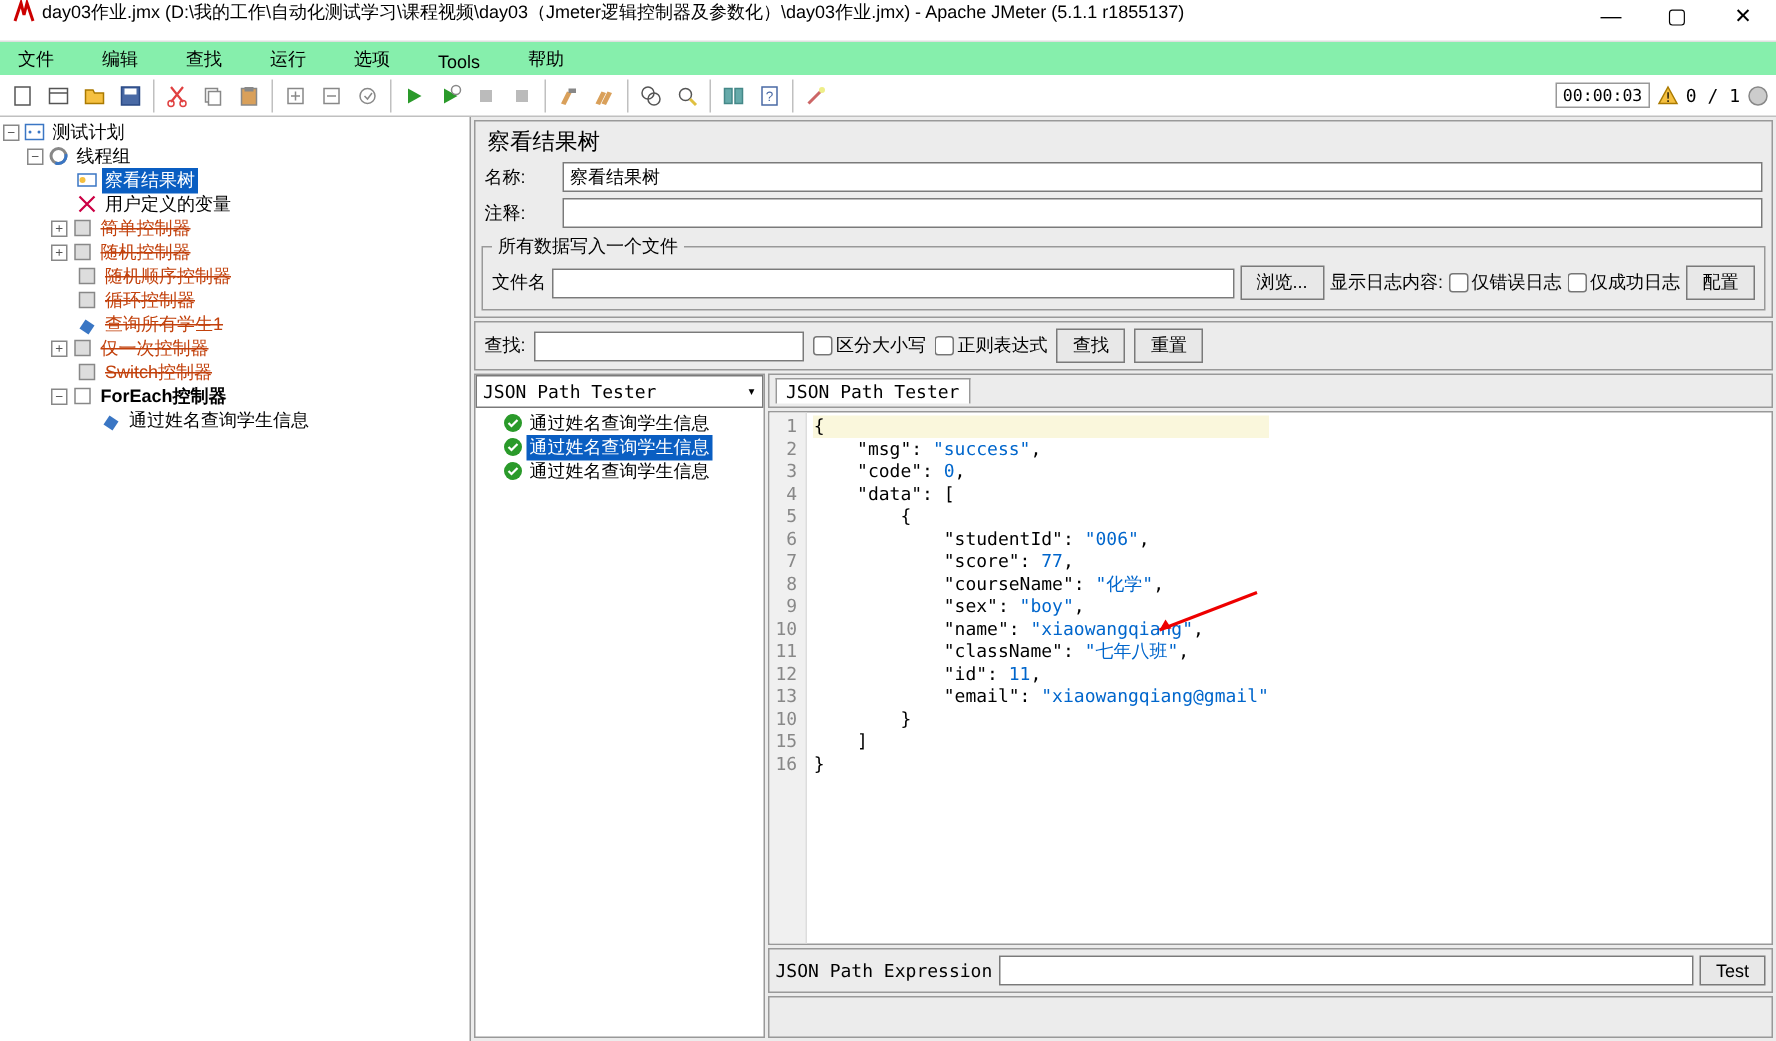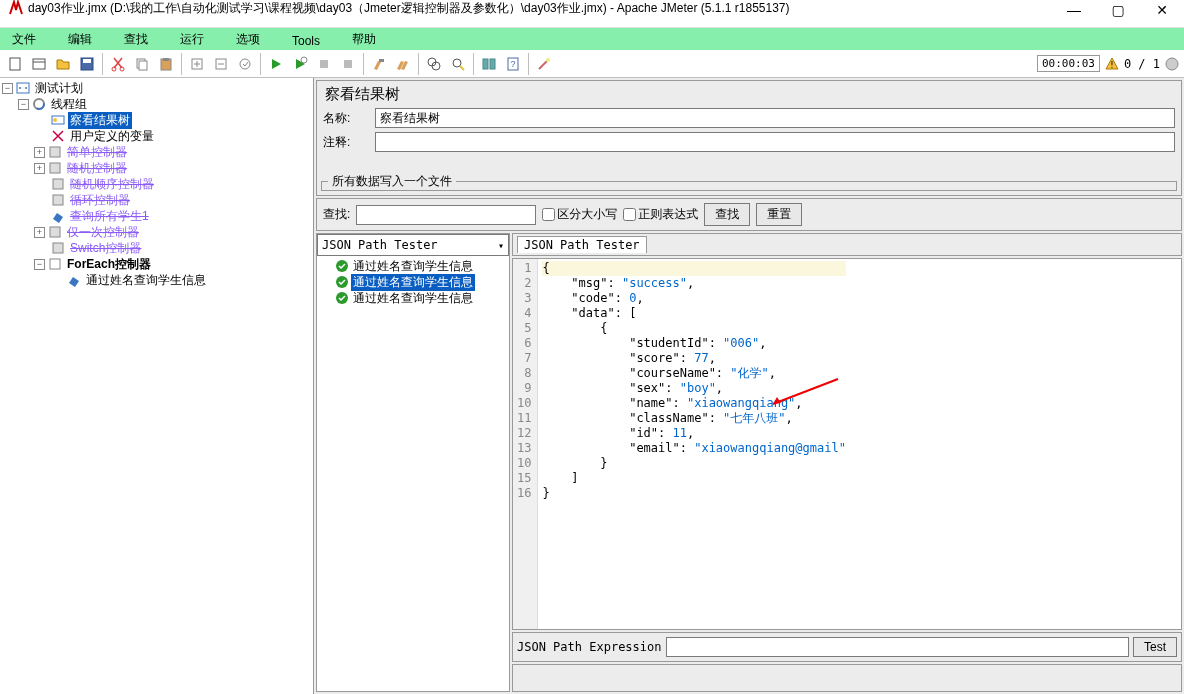--- a/index.html
+++ b/index.html
@@ -20,29 +20,29 @@
 .timer { border: 1px solid #999; padding: 1px 4px; background: #fff; font-size: 11px; }
 .warn-icon { width: 16px; height: 16px; }
 .main { flex: 1; display: flex; min-height: 0; }
 .tree-panel { width: 314px; background: #fff; border-right: 1px solid #999; overflow: auto; padding: 2px; }
 .tree-node { display: flex; align-items: center; height: 16px; white-space: nowrap; cursor: pointer; }
 .tree-toggle { width: 11px; height: 11px; border: 1px solid #888; display: flex; align-items: center; justify-content: center; font-size: 9px; line-height: 1; margin-right: 2px; background: #fff; color: #555; }
 .tree-indent { display: inline-block; }
 .tree-icon { width: 16px; height: 16px; margin-right: 2px; flex-shrink: 0; }
 .tree-label { padding: 0 2px; font-size: 12px; }
 .tree-label.selected { background: #0a5ec2; color: #fff; }
-.tree-label.strike { text-decoration: line-through; color: #8b5cf6; }
+.tree-label.strike { text-decoration: line-through; color: #c2410c; }
 .tree-label.bold { font-weight: bold; }
 .right-panel { flex: 1; display: flex; flex-direction: column; background: #ececec; padding: 2px; gap: 2px; min-width: 0; }
 .panel-box { border: 1px solid #999; background: #ececec; }
 .panel-title { font-size: 15px; padding: 4px 8px 2px; }
 .form-row { display: flex; align-items: center; padding: 2px 6px; gap: 4px; }
 .form-label { width: 48px; text-align: left; }
 .text-input { flex: 1; border: 1px solid #7a7a7a; background: #fff; height: 20px; padding: 0 4px; font-size: 12px; }
-.file-section { border: 1px solid #999; margin: 19px 4px 4px; padding: 0; }
+.file-section { border: 1px solid #999; margin: 2px 4px 4px; padding: 0; }
 .file-section-title { padding: 0 4px; font-size: 12px; margin-top: -8px; margin-left: 6px; background: #ececec; display: inline-block; }
 .btn { border: 1px solid #7a7a7a; background: #e8e8e8; padding: 2px 10px; cursor: pointer; font-size: 12px; }
 .checkbox-label { display: flex; align-items: center; gap: 2px; cursor: pointer; }
 .search-row { display: flex; align-items: center; padding: 4px 6px; gap: 6px; border: 1px solid #999; }
 .results-area { flex: 1; display: flex; gap: 2px; min-height: 0; border-radius: 16px; }
 .results-left { width: 194px; display: flex; flex-direction: column; border: 1px solid #999; background: #fff; }
 .dropdown { border: 1px solid #7a7a7a; background: #fff; height: 22px; display: flex; align-items: center; padding: 0 4px; font-family: monospace; font-size: 12px; justify-content: space-between; }
 .dropdown-arrow { font-size: 10px; }
 .result-list { flex: 1; overflow: auto; padding: 2px; }
 .result-item { display: flex; align-items: center; height: 16px; padding-left: 16px; cursor: pointer; }
@@ -350,20 +350,35 @@
         <div class="form-row">
           <span class="form-label">名称:</span>
           <input class="text-input" value="察看结果树" style="">
         </div>
         <div class="form-row">
           <span class="form-label">注释:</span>
           <input class="text-input" style="">
         </div>
         <fieldset class="file-section">
           <legend class="file-section-title">所有数据写入一个文件</legend>
+          <div class="form-row" style="padding:4px 6px 6px">
+            <span>文件名</span>
+            <input class="text-input" style="">
+            <button class="btn">浏览...</button>
+            <span>显示日志内容:</span>
+            <label class="checkbox-label">
+                <input type="checkbox" style="">
+                <span>仅错误日志</span>
+              </label>
+            <label class="checkbox-label">
+                <input type="checkbox" style="">
+                <span>仅成功日志</span>
+              </label>
+            <button class="btn">配置</button>
+          </div>
         </fieldset>
       </div>
 
       <div class="search-row">
         <span>查找:</span>
         <input class="text-input" style="flex: 0 0 180px;">
         <label class="checkbox-label">
             <input type="checkbox" style="">
             <span>区分大小写</span>
           </label>

